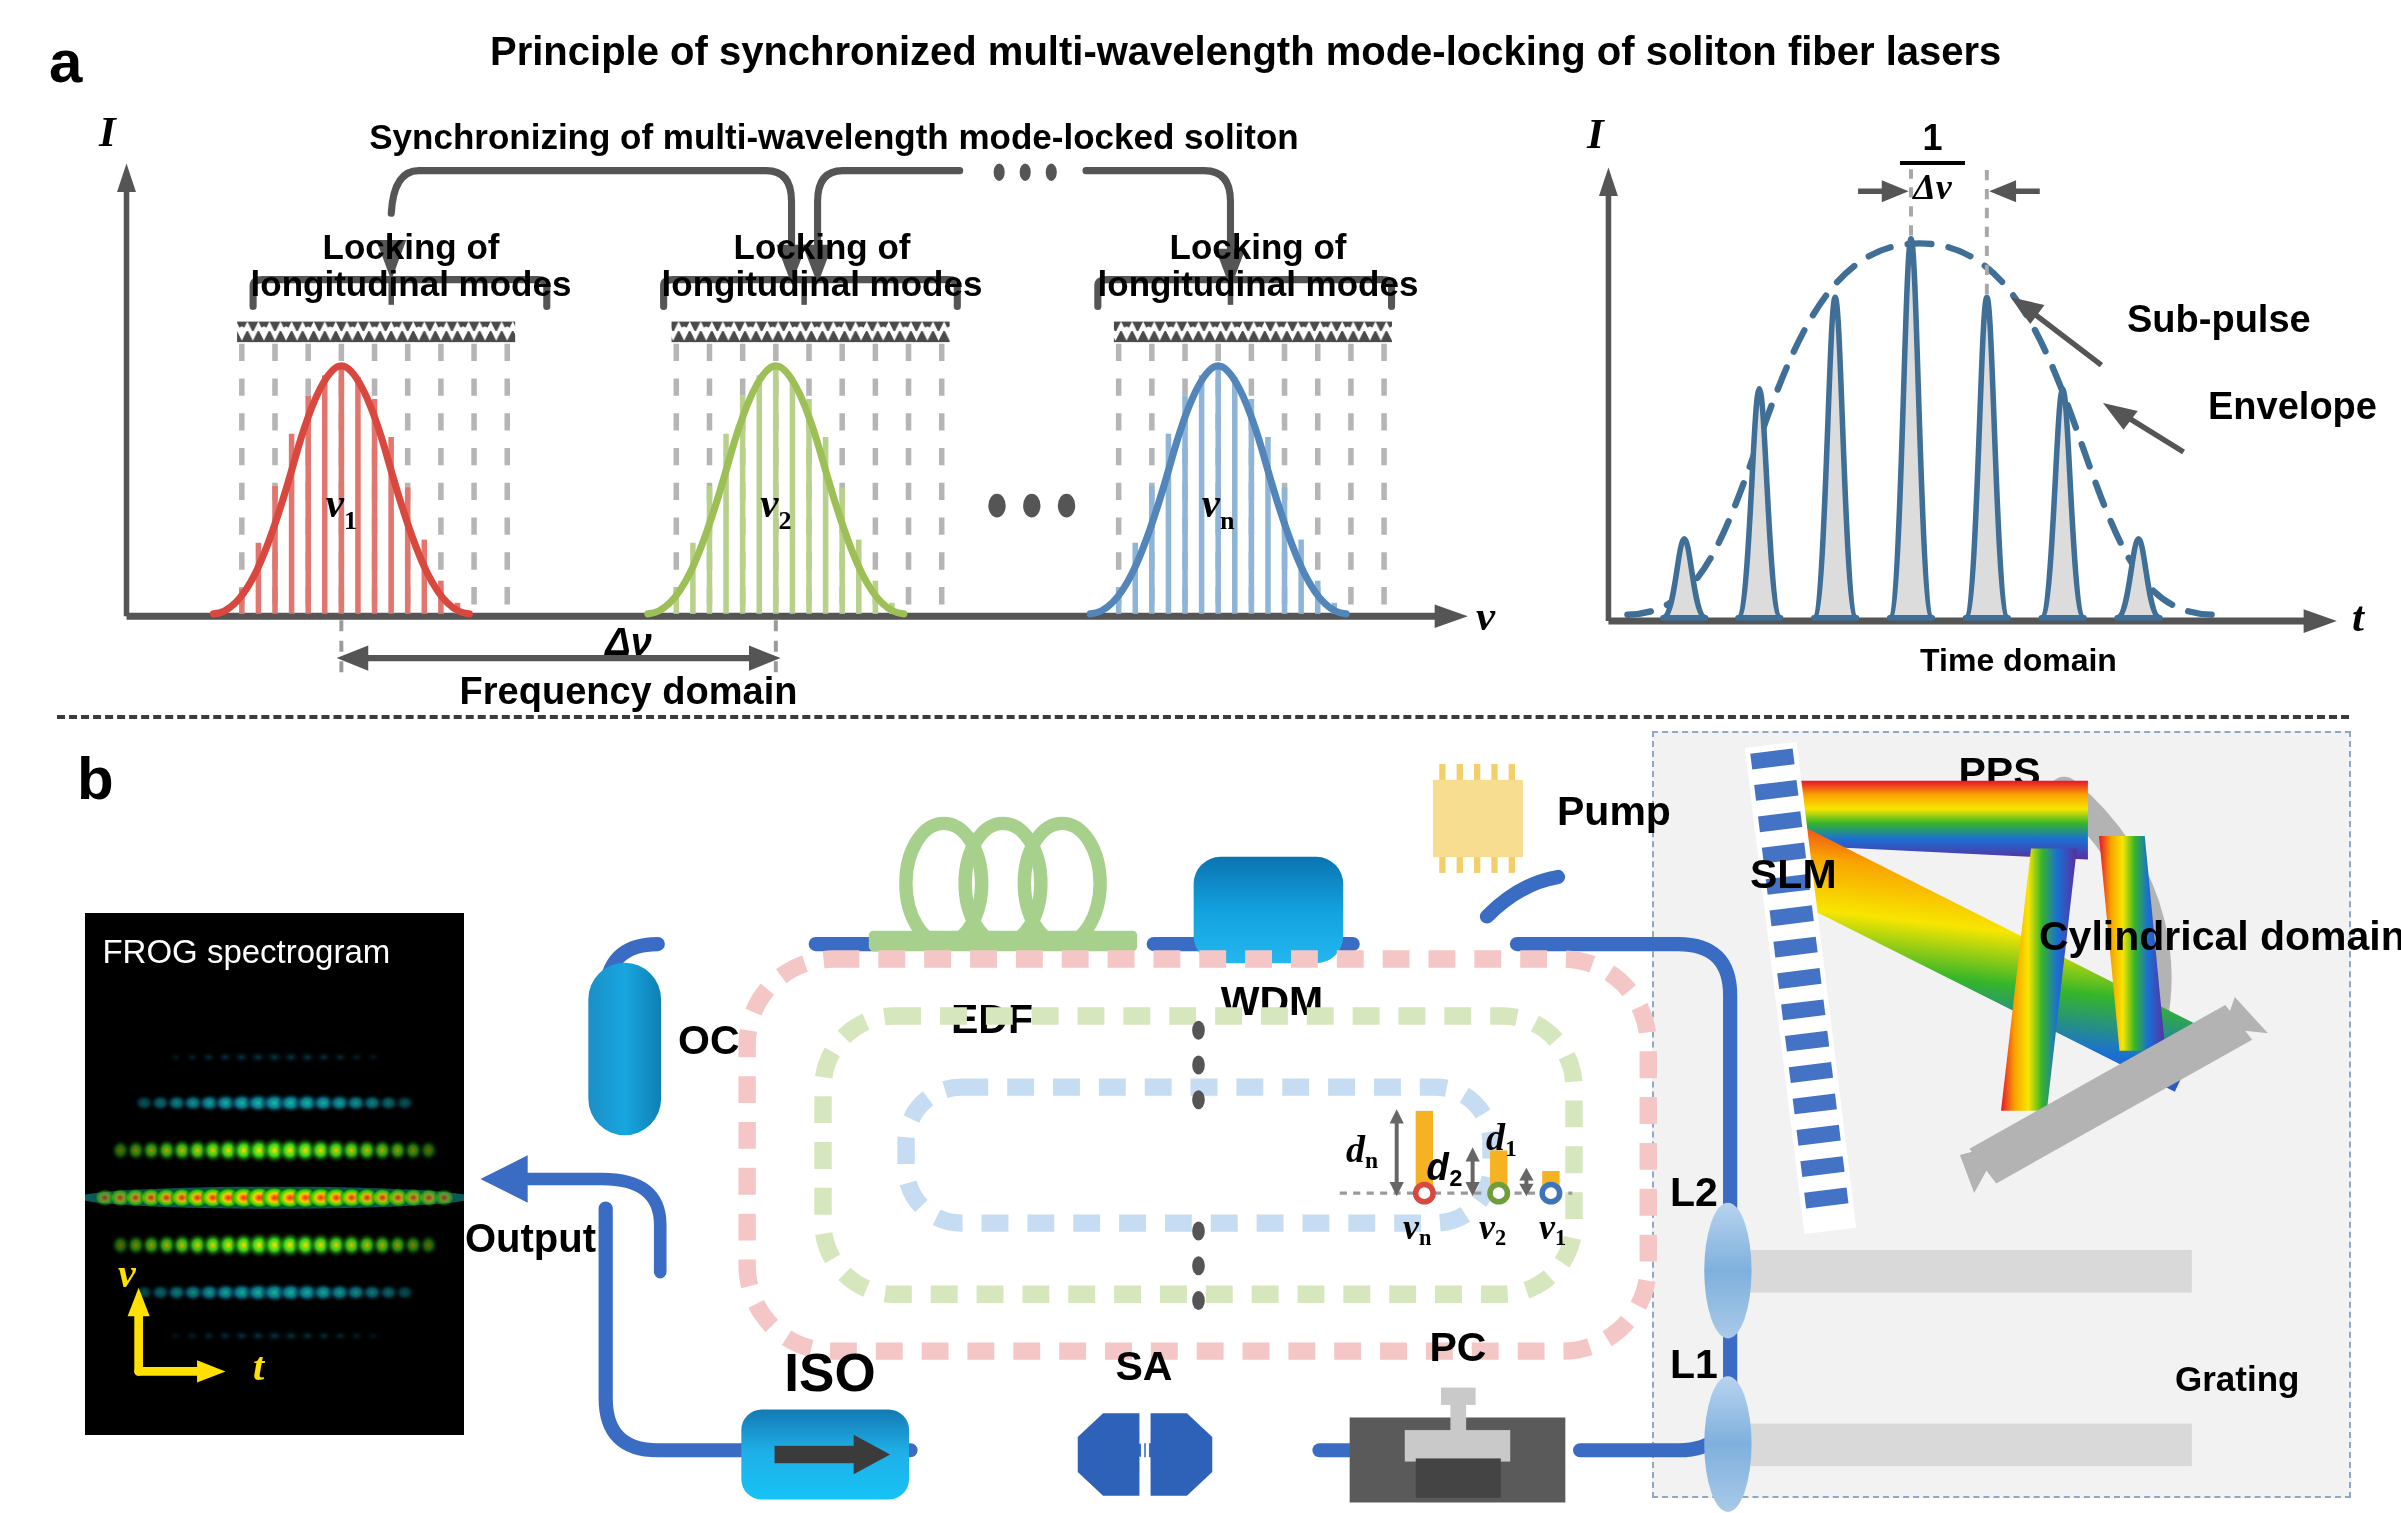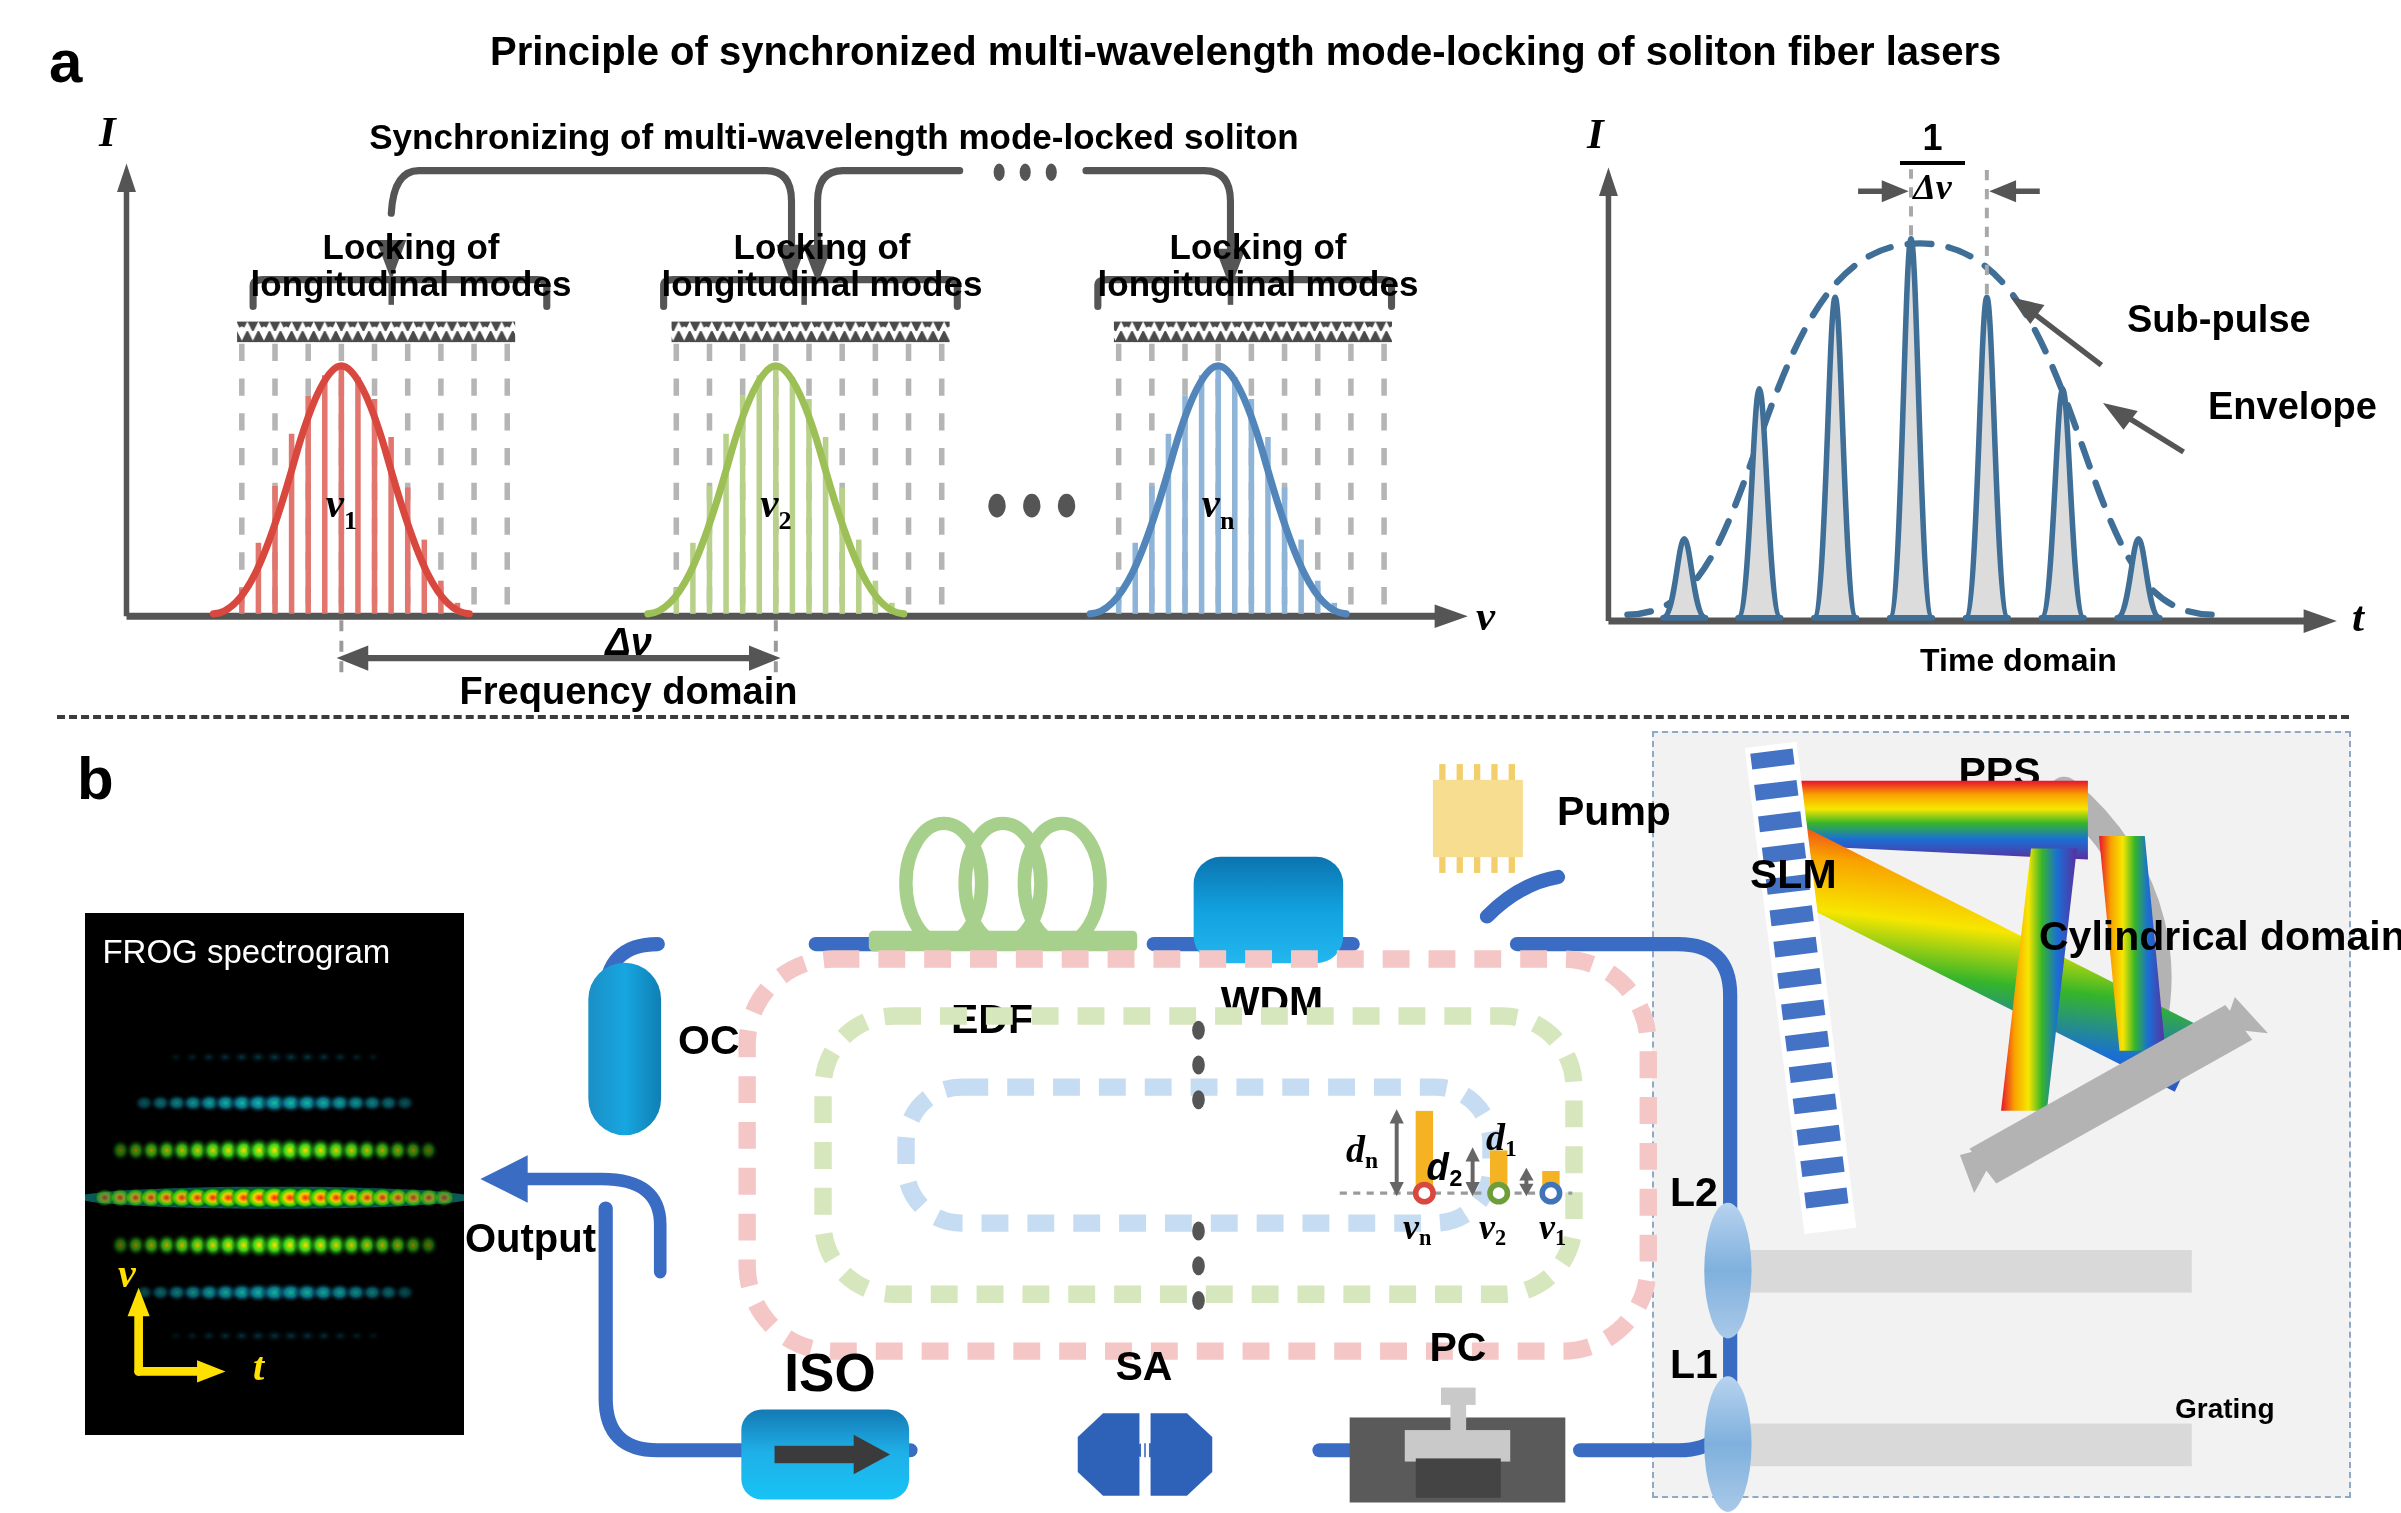--- a/index.html
+++ b/index.html
@@ -700,14 +700,14 @@
       <rect x="76" y="418" width="54" height="20"></rect>
           <rect x="76" y="458" width="54" height="20"></rect>
       <rect x="76" y="498" width="54" height="20"></rect>
     </g>
   </g>
 </svg>
 </div>
 
 <div class="abs lbl" style="left:1750px;top:853px;font-size:41px;">SLM</div>
 <div class="abs lbl" style="left:2039px;top:915px;font-size:41px;">Cylindrical domain</div>
-<div class="abs lbl" style="left:2175px;top:1361px;font-size:28px;margin-top:33px;">Grating</div>
+<div class="abs lbl" style="left:2175px;top:1361px;font-size:35px;">Grating</div>
 
 
 </body></html>

